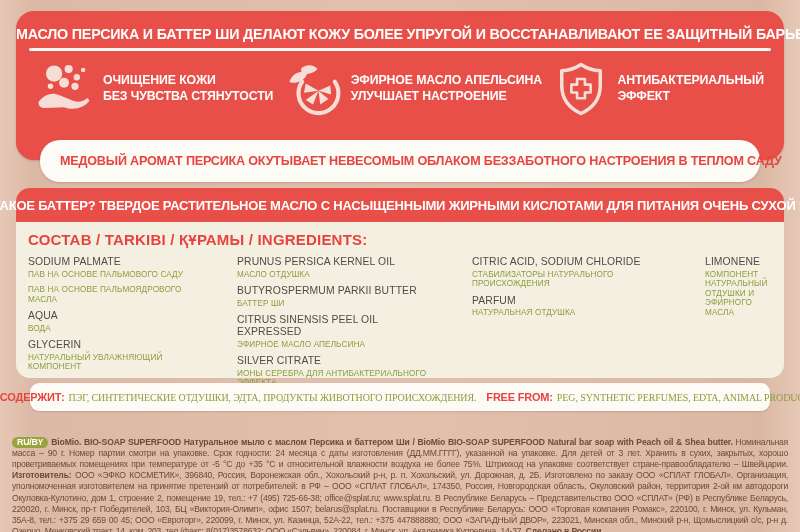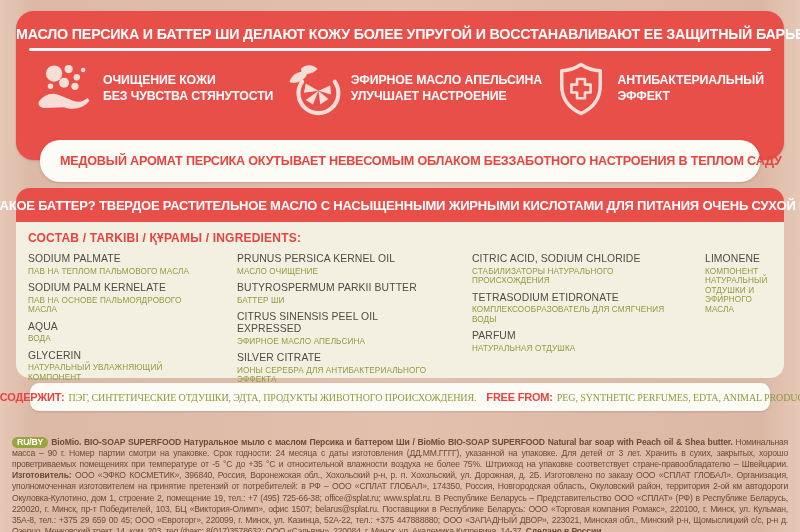--- a/index.html
+++ b/index.html
@@ -21,21 +21,21 @@
   .ic{display:block;}
 
   
   .aroma-pill{left:40px;top:140px;width:720px;height:42px;background:#fcfbf6;border-radius:20px;display:flex;align-items:center;justify-content:space-between;padding:0 20px;box-shadow:0 1px 3px rgba(120,60,50,.25);}
   .aroma-text{color:#e8433e;font-weight:bold;font-size:12.6px;letter-spacing:-0.2px;white-space:nowrap;}
 
   
   .butter-banner{left:16px;top:188px;width:768px;height:34px;background:#e84f49;border-radius:14px 14px 0 0;display:flex;align-items:center;justify-content:center;}
   .butter-text{color:#fff;font-weight:bold;font-size:13px;letter-spacing:-0.2px;white-space:nowrap;}
   .ingredients-panel{left:16px;top:222px;width:768px;height:156px;background:#f3f0e2;border-radius:0 0 14px 14px;padding:7px 12px 0 12px;}
-  .ing-header{color:#e8433e;font-weight:bold;font-size:12px;letter-spacing:0.2px;margin:2px 0 8px 0;}
+  .ing-header{color:#e8433e;font-weight:bold;font-size:15px;letter-spacing:0.2px;margin:2px 0 8px 0;}
   .ing-grid{display:grid;grid-template-columns:177px 203px 201px 1fr;column-gap:3px;gap:32px;}
   .ing{margin-bottom:6px;}
   .ing-name{font-size:10.4px;color:#4e4c44;letter-spacing:0.1px;line-height:12px;}
   .ing-desc{font-size:8.2px;color:#8f9c3d;letter-spacing:0.1px;line-height:9.6px;margin-top:1.5px;}
 
   
   .freefrom{left:30px;top:383px;width:740px;height:28px;background:#fcfbf6;border-radius:9px;display:flex;align-items:center;justify-content:center;white-space:nowrap;box-shadow:0 1px 2px rgba(120,60,50,.2);}
   .ff-label{color:#e8433e;font-weight:bold;font-size:11px;letter-spacing:-0.2px;}
   .ff-val{color:#8f9c3d;font-size:10px;letter-spacing:-0.1px;margin:0 10px 0 4px;font-family:Liberation Serif, serif;}
   .ff-val:last-child{margin-right:0;}
@@ -117,61 +117,56 @@
 <div class="abs butter-banner">
   <div class="butter-text">ЧТО ТАКОЕ БАТТЕР? ТВЕРДОЕ РАСТИТЕЛЬНОЕ МАСЛО С НАСЫЩЕННЫМИ ЖИРНЫМИ КИСЛОТАМИ ДЛЯ ПИТАНИЯ ОЧЕНЬ СУХОЙ КОЖИ</div>
 </div>
 
 <div class="abs ingredients-panel">
   <div class="ing-header">СОСТАВ / TARKIBI / ҚҰРАМЫ / INGREDIENTS:</div>
   <div class="ing-grid">
     <div>
         <div class="ing">
           <div class="ing-name">SODIUM PALMATE</div>
-          <div class="ing-desc">ПАВ НА ТЕПЛОМ ПАЛЬМОВОГО МАСЛА</div>
+          <div class="ing-desc">ПАВ НА ОСНОВЕ ПАЛЬМОВОГО САДУ</div>
         </div>
         <div class="ing">
-          <div class="ing-name">SODIUM PALM KERNELATE</div>
           <div class="ing-desc">ПАВ НА ОСНОВЕ ПАЛЬМОЯДРОВОГО МАСЛА</div>
         </div>
         <div class="ing">
           <div class="ing-name">AQUA</div>
           <div class="ing-desc">ВОДА</div>
         </div>
         <div class="ing">
           <div class="ing-name">GLYCERIN</div>
           <div class="ing-desc">НАТУРАЛЬНЫЙ УВЛАЖНЯЮЩИЙ КОМПОНЕНТ</div>
         </div>
       </div>
     <div>
         <div class="ing">
           <div class="ing-name">PRUNUS PERSICA KERNEL OIL</div>
-          <div class="ing-desc">МАСЛО ОЧИЩЕНИЕ</div>
+          <div class="ing-desc">МАСЛО ОТДУШКА</div>
         </div>
         <div class="ing">
           <div class="ing-name">BUTYROSPERMUM PARKII BUTTER</div>
           <div class="ing-desc">БАТТЕР ШИ</div>
         </div>
         <div class="ing">
           <div class="ing-name">CITRUS SINENSIS PEEL OIL EXPRESSED</div>
           <div class="ing-desc">ЭФИРНОЕ МАСЛО АПЕЛЬСИНА</div>
         </div>
         <div class="ing">
           <div class="ing-name">SILVER CITRATE</div>
           <div class="ing-desc">ИОНЫ СЕРЕБРА ДЛЯ АНТИБАКТЕРИАЛЬНОГО ЭФФЕКТА</div>
         </div>
       </div>
     <div>
         <div class="ing">
           <div class="ing-name">CITRIC ACID, SODIUM CHLORIDE</div>
           <div class="ing-desc">СТАБИЛИЗАТОРЫ НАТУРАЛЬНОГО ПРОИСХОЖДЕНИЯ</div>
-        </div>
-        <div class="ing">
-          <div class="ing-name">TETRASODIUM ETIDRONATE</div>
-          <div class="ing-desc">КОМПЛЕКСООБРАЗОВАТЕЛЬ ДЛЯ СМЯГЧЕНИЯ ВОДЫ</div>
         </div>
         <div class="ing">
           <div class="ing-name">PARFUM</div>
           <div class="ing-desc">НАТУРАЛЬНАЯ ОТДУШКА</div>
         </div>
       </div>
     <div>
         <div class="ing">
           <div class="ing-name">LIMONENE</div>
           <div class="ing-desc">КОМПОНЕНТ НАТУРАЛЬНЫЙ ОТДУШКИ И ЭФИРНОГО МАСЛА</div>

